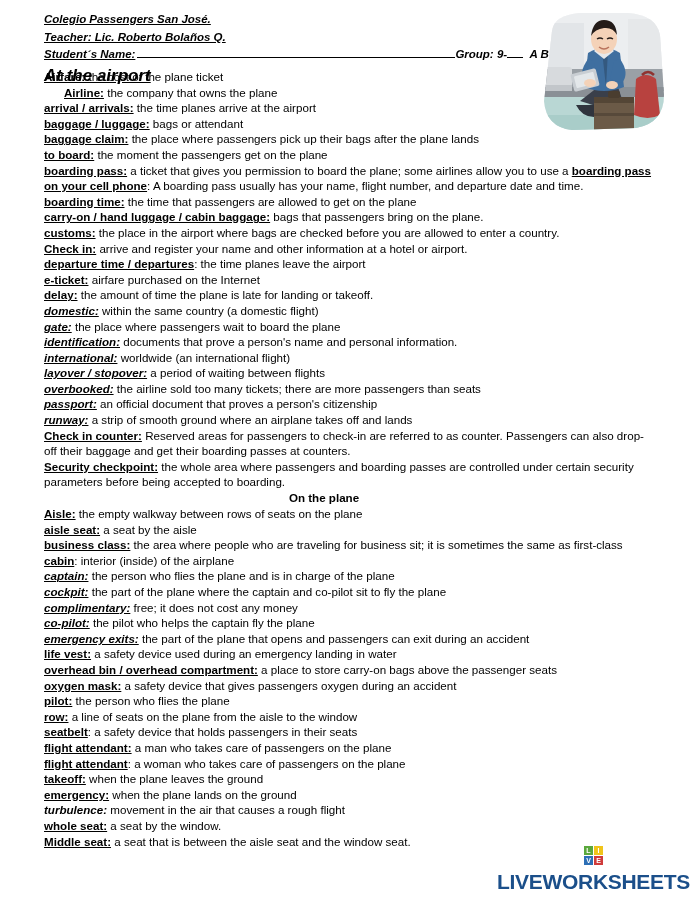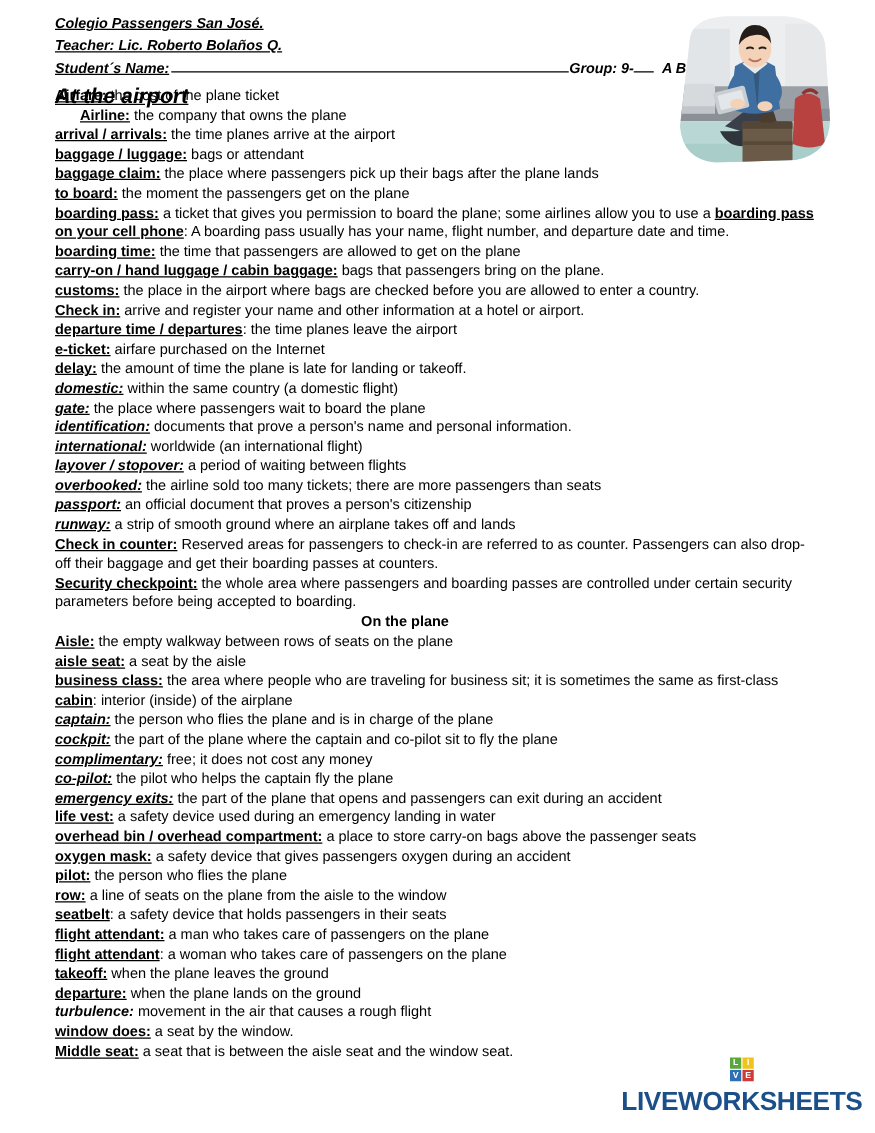--- a/index.html
+++ b/index.html
@@ -258,23 +258,23 @@
         <div class="entry wrapped"><span class="term ital">emergency exits:</span><span class="def"> the part of the plane that opens and passengers can exit during an accident</span></div>
         <div class="entry wrapped"><span class="term">life vest:</span><span class="def"> a safety device used during an emergency landing in water</span></div>
         <div class="entry wrapped"><span class="term">overhead bin / overhead compartment:</span><span class="def"> a place to store carry-on bags above the passenger seats</span></div>
         <div class="entry wrapped"><span class="term">oxygen mask:</span><span class="def"> a safety device that gives passengers oxygen during an accident</span></div>
         <div class="entry wrapped"><span class="term">pilot:</span><span class="def"> the person who flies the plane</span></div>
         <div class="entry wrapped"><span class="term">row:</span><span class="def"> a line of seats on the plane from the aisle to the window</span></div>
         <div class="entry wrapped"><span class="term">seatbelt</span><span class="def">: a safety device that holds passengers in their seats</span></div>
         <div class="entry wrapped"><span class="term">flight attendant:</span><span class="def">  a man who takes care of passengers on the plane</span></div>
         <div class="entry wrapped"><span class="term">flight attendant</span><span class="def">: a woman who takes care of passengers on the plane</span></div>
         <div class="entry wrapped"><span class="term">takeoff:</span><span class="def"> when the plane leaves the ground</span></div>
-        <div class="entry wrapped"><span class="term">departure:</span><span class="def"> when the plane lands on the ground</span></div>
+        <div class="entry wrapped"><span class="term">emergency:</span><span class="def"> when the plane lands on the ground</span></div>
         <div class="entry wrapped"><span class="term ital nound">turbulence:</span><span class="def"> movement in the air that causes a rough flight</span></div>
-        <div class="entry wrapped"><span class="term">window does:</span><span class="def"> a seat by the window.</span></div>
+        <div class="entry wrapped"><span class="term">whole seat:</span><span class="def"> a seat by the window.</span></div>
         <div class="entry wrapped"><span class="term">Middle seat:</span><span class="def"> a seat that is between the aisle seat and the window seat.</span></div>
       </div>
   </div>
 
   <div class="footer">
     <div class="lw-icon" id="lw-icon">
         <span style="background: rgb(90, 168, 60);">L</span>
         <span style="background: rgb(240, 196, 25);">I</span>
         <span style="background: rgb(45, 111, 181);">V</span>
         <span style="background: rgb(207, 59, 59);">E</span>

